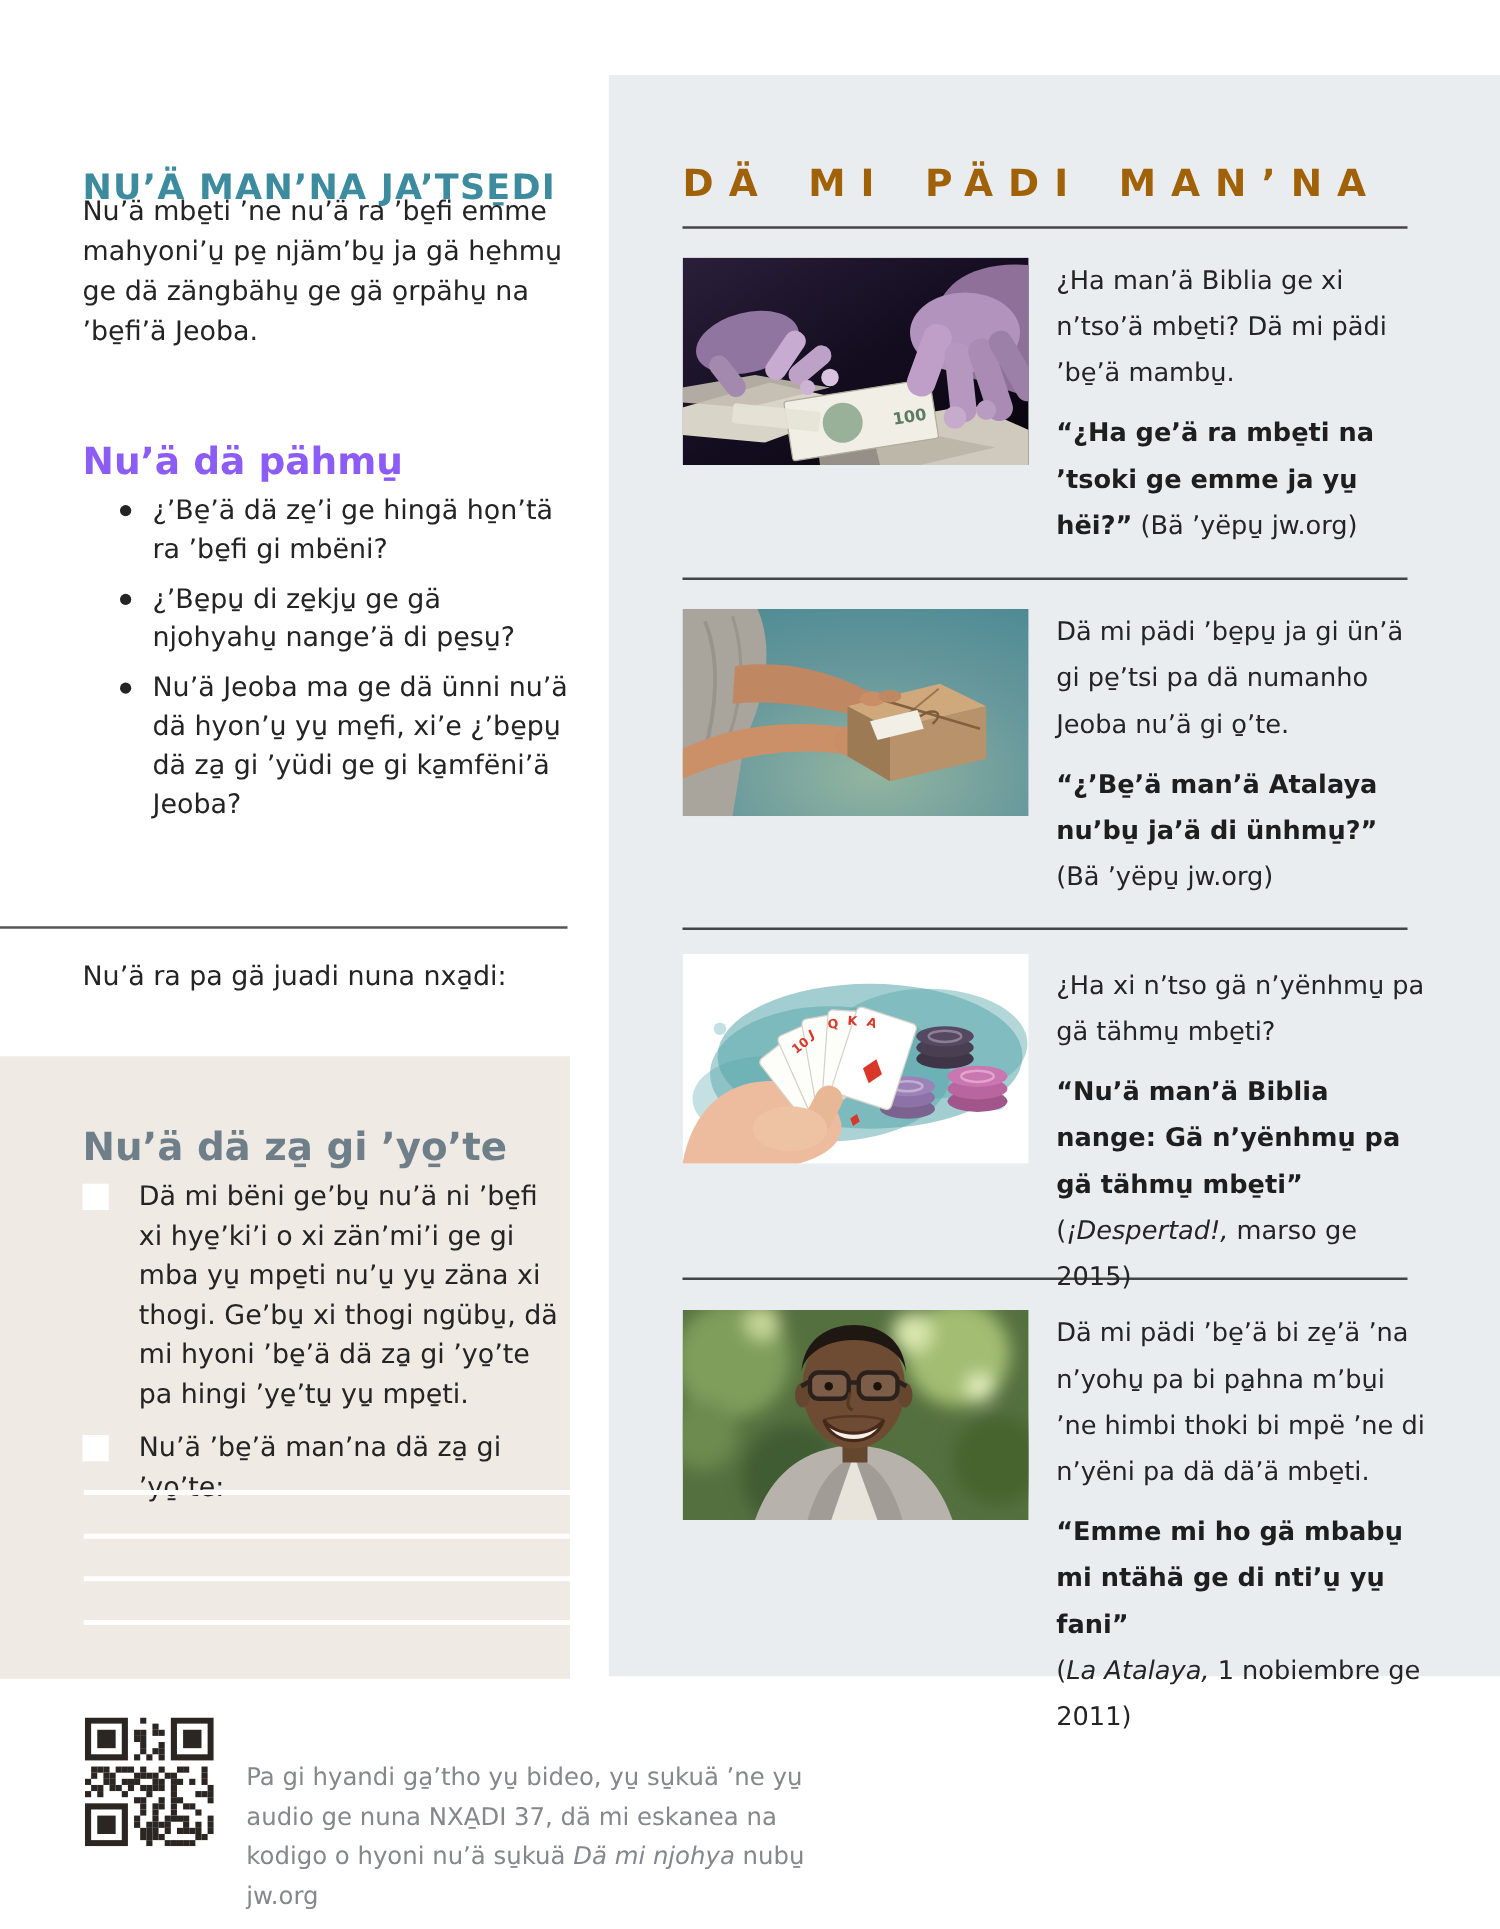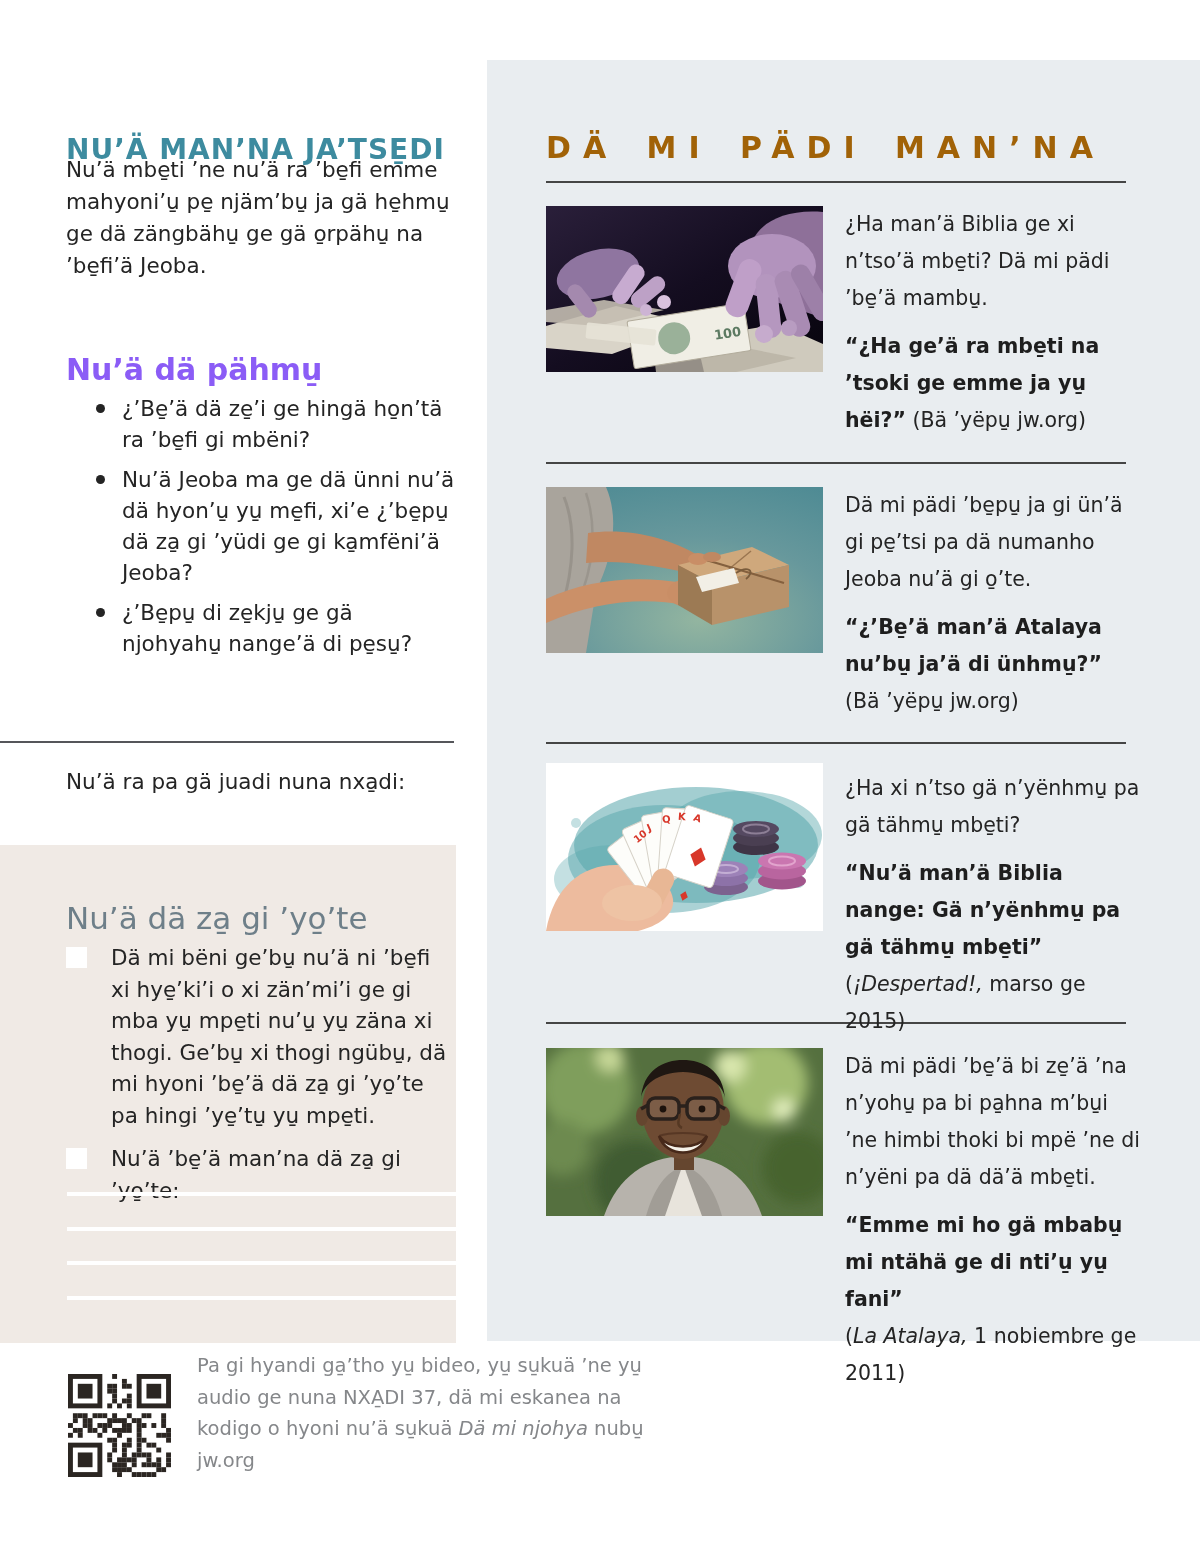--- a/index.html
+++ b/index.html
@@ -18,31 +18,31 @@
   .h2-slate{left:66px;top:327px;width:400px;font-size:30px;font-weight:700;color:#8b5cf6;}
   .bullets{left:95px;top:393px;width:362px;margin:0;padding:0;list-style:none;}
   .bullets li{position:relative;padding-left:27px;margin:0 0 9px 0;
     font-size:21.5px;line-height:31px;}
   .bullets li::before{content:"";position:absolute;left:1px;top:11px;width:9px;height:9px;
     border-radius:50%;background:#242424;}
   .divider-left{left:0;top:741px;width:454px;height:2px;background:#55565a;}
   .prompt{left:66px;top:766px;width:402px;font-size:21.5px;line-height:32px;}
   
   .beige-box{left:0;top:845px;width:456px;height:498px;background:#f0eae5;}
-  .box-h2{left:66px;top:874px;width:380px;font-size:31px;font-weight:400;color:#6e7f89;}
+  .box-h2{left:66px;top:874px;width:380px;font-size:31px;font-weight:700;color:#6e7f89;}
   .checkbox{width:21px;height:21px;background:#ffffff;}
   .cb1{left:66px;top:947px;}
   .cb2{left:66px;top:1148px;}
   .box-item{left:101px;width:338px;font-size:21.5px;line-height:31.5px;margin-left:10px;}
   .bi1{top:942px;}
   .bi2{top:1143px;}
   .answer-line{left:67px;width:389px;height:4px;background:#ffffff;}
   
   .qr{left:68px;top:1374px;width:103px;height:103px;}
-  .footer-text{left:197px;top:1350px;width:458px;font-size:19.5px;line-height:31.5px;color:#85878a;}
+  .footer-text{left:197px;top:1406px;width:458px;font-size:19.5px;line-height:31.5px;color:#85878a;}
   .footer-text em{font-style:italic;}
   
   .right-h1{left:546px;top:110px;width:620px;font-size:30px;font-weight:700;
     letter-spacing:12px;word-spacing:6px;color:#a16207;}
   .rule{left:546px;width:580px;height:2px;background:#454545;}
   .sec-img{left:546px;width:277px;overflow:hidden;}
   .sec-img svg{display:block;}
   .sec-text{left:845px;width:296px;font-size:20.5px;line-height:37px;}
   .sec-quote{margin-top:11px;}
   .sec-quote strong{font-weight:700;color:#1e1e1e;}
@@ -57,22 +57,22 @@
 <div class="abs right-panel"></div>
 
 <h1 class="abs h1-teal">NU’Ä MAN’NA JA’TSE̱DI</h1>
 
 <p class="abs intro">Nu’ä mbe̱ti ’ne nu’ä ra ’be̱fi emme mahyoni’u̱ pe̱ njäm’bu̱ ja gä he̱hmu̱ ge dä zängbähu̱ ge gä o̱rpähu̱ na ’be̱fi’ä Jeoba.</p>
 
 <h2 class="abs h2-slate">Nu’ä dä pähmu̱</h2>
 
 <ul class="abs bullets">
   <li>¿’Be̱’ä dä ze̱’i ge hingä ho̱n’tä ra ’be̱fi gi mbëni?</li>
+  <li>¿’Be̱pu̱ di ze̱kju̱ ge gä njohyahu̱ nange’ä di pe̱su̱?</li>
   <li>Nu’ä Jeoba ma ge dä ünni nu’ä dä hyon’u̱ yu̱ me̱fi, xi’e ¿’be̱pu̱ dä za̱ gi ’yüdi ge gi ka̱mfëni’ä Jeoba?</li>
-  <li>¿’Be̱pu̱ di ze̱kju̱ ge gä njohyahu̱ nange’ä di pe̱su̱?</li>
 </ul>
 
 <div class="abs divider-left"></div>
 
 <p class="abs prompt">Nu’ä ra pa gä juadi nuna nxa̱di:</p>
 
 <div class="abs beige-box"></div>
 <h2 class="abs box-h2">Nu’ä dä za̱ gi ’yo̱’te</h2>
 
 <span class="abs checkbox cb1"></span>

